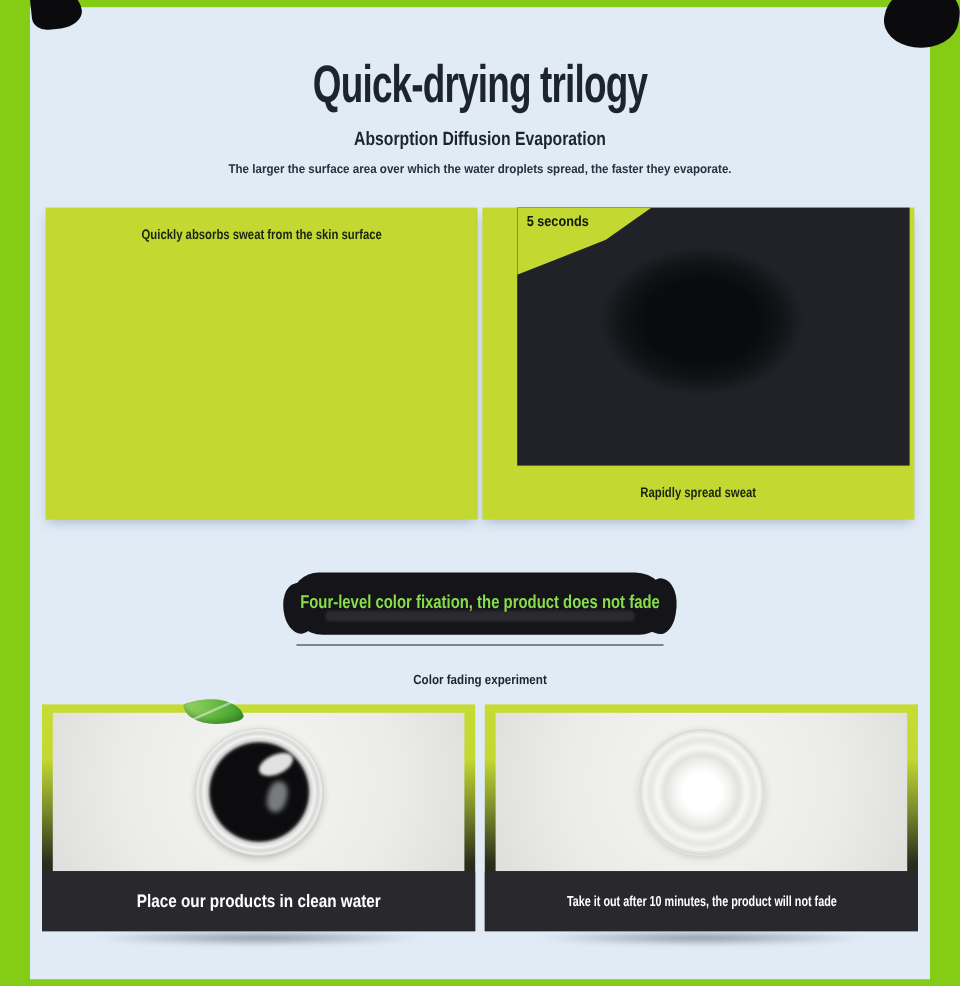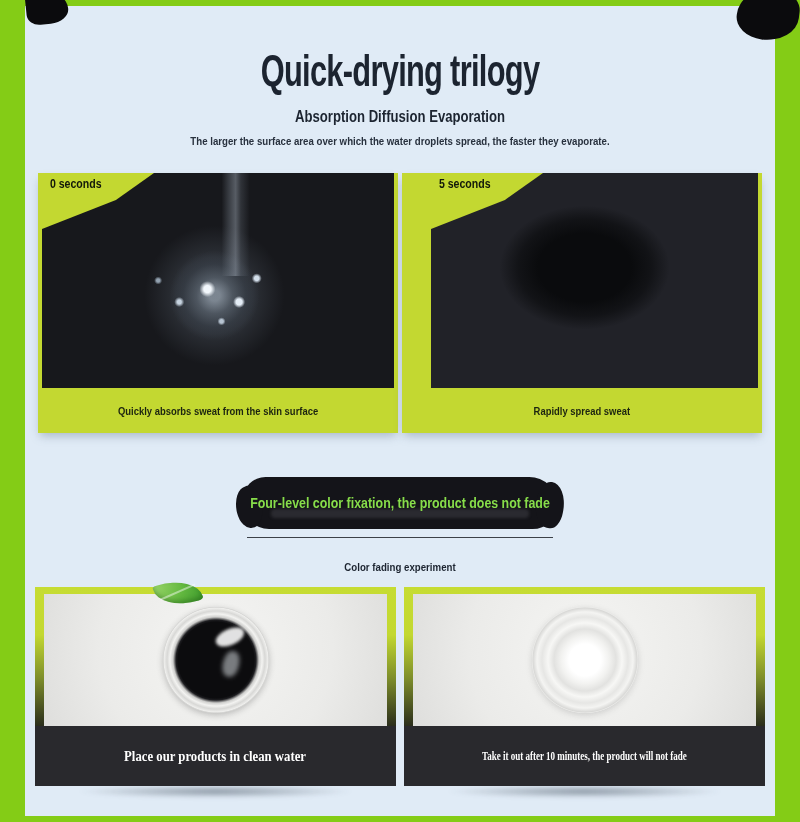--- a/index.html
+++ b/index.html
@@ -81,22 +81,22 @@
   
   .row-fade { display:flex; gap:8px; padding:0 10px; margin-top:14px; }
   .fpanel { position:relative; flex:1 1 0;
     background:linear-gradient(180deg, #c6dc33 0%, #c3d831 24%, #7d8d2b 46%, #2a2d1c 70%, #1d1e17 100%); }
   .fpanel::after { content:""; position:absolute; left:5%; right:5%; bottom:-13px; height:15px;
     background:radial-gradient(ellipse closest-side, rgba(45,58,72,0.48), rgba(45,58,72,0) 85%);
     filter:blur(2px); }
   .fphoto { position:relative; height:132px; margin:7px 9px 0;
     background:radial-gradient(circle at 50% 42%, #f5f5f3 0%, #ebebe9 62%, #dededc 100%);
     display:flex; align-items:center; justify-content:center; overflow:hidden; }
-  .fcaption { position:relative; height:60px; background:#29292d; display:flex; align-items:center;
-    justify-content:center; text-align:center; color:#ffffff; font-weight:700; padding:0 6px; z-index:1;font-family:Liberation Serif, serif; }
+  .fcaption { position:relative; height:50px; background:#29292d; display:flex; align-items:center;
+    justify-content:center; text-align:center; color:#ffffff; font-weight:700; padding:0 6px; z-index:1; }
   .fs-large { font-size:15px; transform:scaleX(0.85); white-space:nowrap; display:inline-block; }
   .fs-small { font-size:11px; transform:scaleX(0.80); white-space:nowrap; display:inline-block; }
   .fs-med { font-size:12px; transform:scaleX(0.75); white-space:nowrap; display:inline-block; }
 
   
   .cup { position:relative; width:106px; height:106px; border-radius:50%; }
   .cup-dark { background:radial-gradient(circle, #0c0c0e 0 38px, #1d1d20 40px, #cfcfcd 43px,
       #f3f3f1 46px, #d8d8d6 49px, #efefed 52px, #c9c9c7 53px);
     box-shadow:0 2px 6px rgba(60,60,60,0.3); }
   .cup-dark .hl1 { position:absolute; right:24px; top:22px; width:30px; height:16px;
@@ -118,25 +118,20 @@
 
   <div class="content">
 
     <div class="title">Quick-drying trilogy</div>
     <div class="subtitle">Absorption Diffusion Evaporation</div>
     <div class="tagline">The larger the surface area over which the water droplets spread, the faster they evaporate.</div>
 
     <div class="row-absorb">
 
       <div class="apanel">
-        <div class="aphoto fabric1">
-          <div class="badge">
-            <span>0 seconds</span>
-          </div>
-        </div>
         <div class="acaption">
           <span class="cond">Quickly absorbs sweat from the skin surface</span>
         </div>
       </div>
 
       <div class="apanel">
         <div class="aphoto fabric2">
           <div class="badge">
             <span>5 seconds</span>
           </div>

